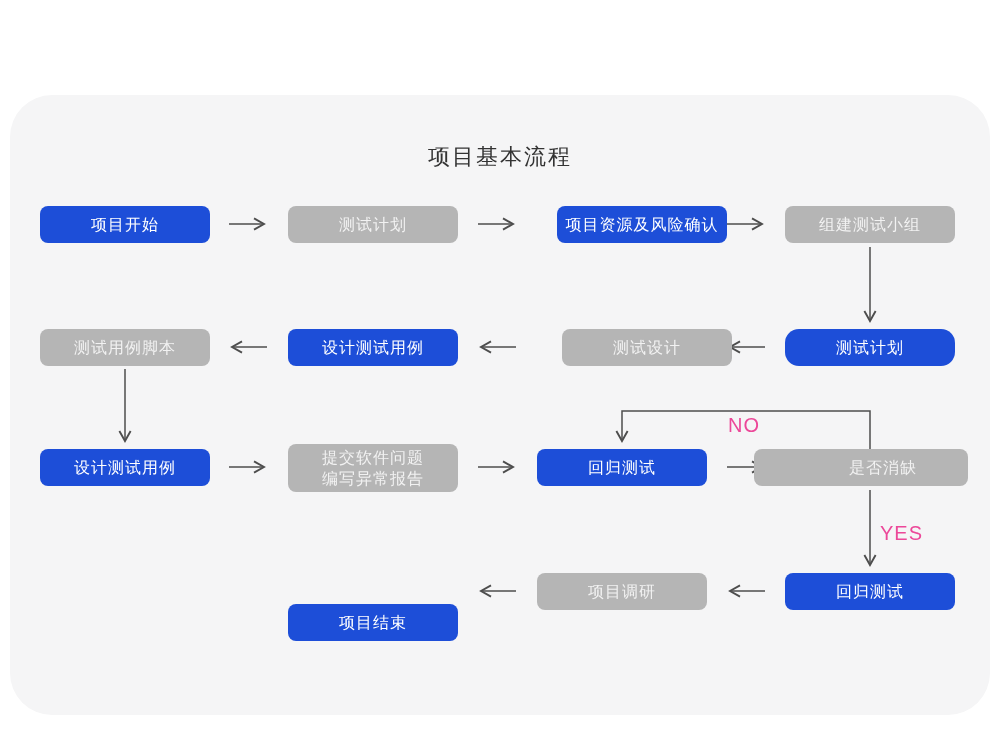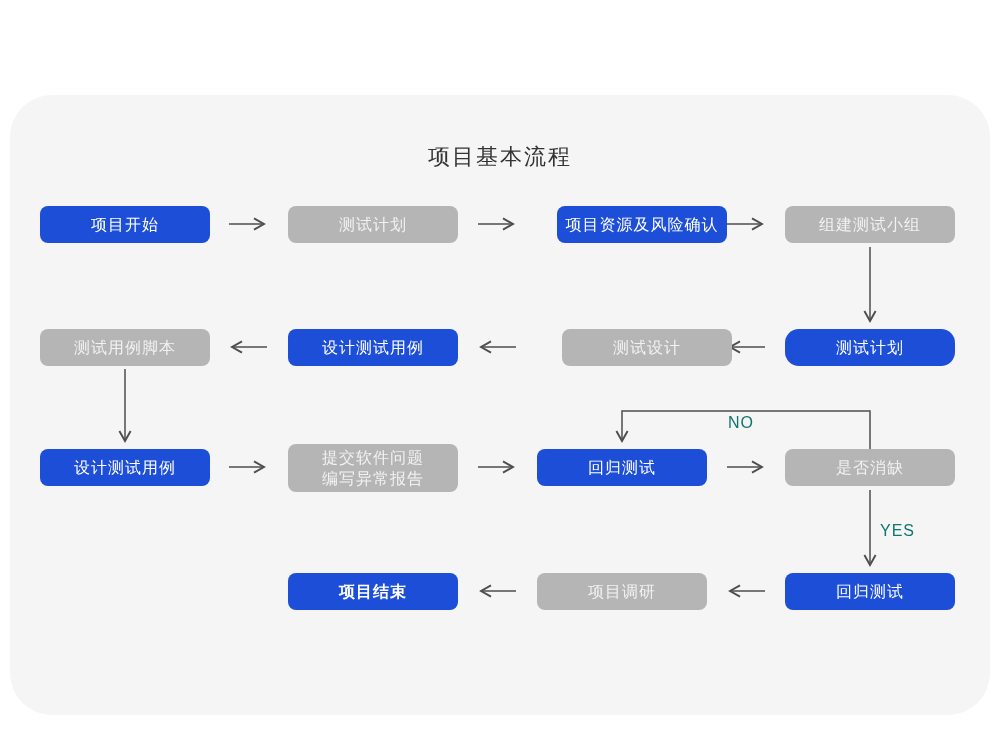--- a/index.html
+++ b/index.html
@@ -19,21 +19,21 @@
   }
   .node{
     position:absolute;width:170px;height:37px;border-radius:8px;
     display:flex;align-items:center;justify-content:center;
     font-size:16px;letter-spacing:1px;white-space:pre-line;
     text-align:center;line-height:21px;
   }
   .node.purple{background:#1d4ed8;color:#ffffff;}
   .node.gray{background:#b5b5b5;color:#f2f2f2;}
   .flow-label{
-    position:absolute;font-size:16px;color:#0f766e;letter-spacing:1px;
+    position:absolute;font-size:20px;color:#ec4899;letter-spacing:1px;
   }
   svg.arrows{position:absolute;left:0;top:0;}
 </style>
 </head>
 <body>
 
 <div class="stage">
 
   <div class="card"></div>
 
@@ -79,22 +79,22 @@
 
   <div class="node purple" style="left:785px;top:329px;border-radius:14px;">测试计划</div>
   <div class="node gray" style="left:542px;top:329px;margin-left:20px;">测试设计</div>
   <div class="node purple" style="left:288px;top:329px;">设计测试用例</div>
   <div class="node gray" style="left:40px;top:329px;">测试用例脚本</div>
 
   <div class="node purple" style="left:40px;top:449px;">设计测试用例</div>
   <div class="node gray" style="left:288px;top:444px;height:48px;">提交软件问题
 编写异常报告</div>
   <div class="node purple" style="left:537px;top:449px;">回归测试</div>
-  <div class="node gray" style="left:785px;top:449px;">是否消缺</div>
+  <div class="node gray" style="left:754px;top:449px;padding-left:44px;">是否消缺</div>
 
   <div class="node purple" style="left:785px;top:573px;">回归测试</div>
   <div class="node gray" style="left:537px;top:573px;">项目调研</div>
-  <div class="node purple" style="left:288px;top:573px;font-weight:bold;">项目结束</div>
+  <div class="node purple" style="left:288px;top:604px;">项目结束</div>
 
   <span class="flow-label" style="left:728px;top:414px;">NO</span>
   <span class="flow-label" style="left:880px;top:522px;">YES</span>
 
 </div>
 
 </body></html>

